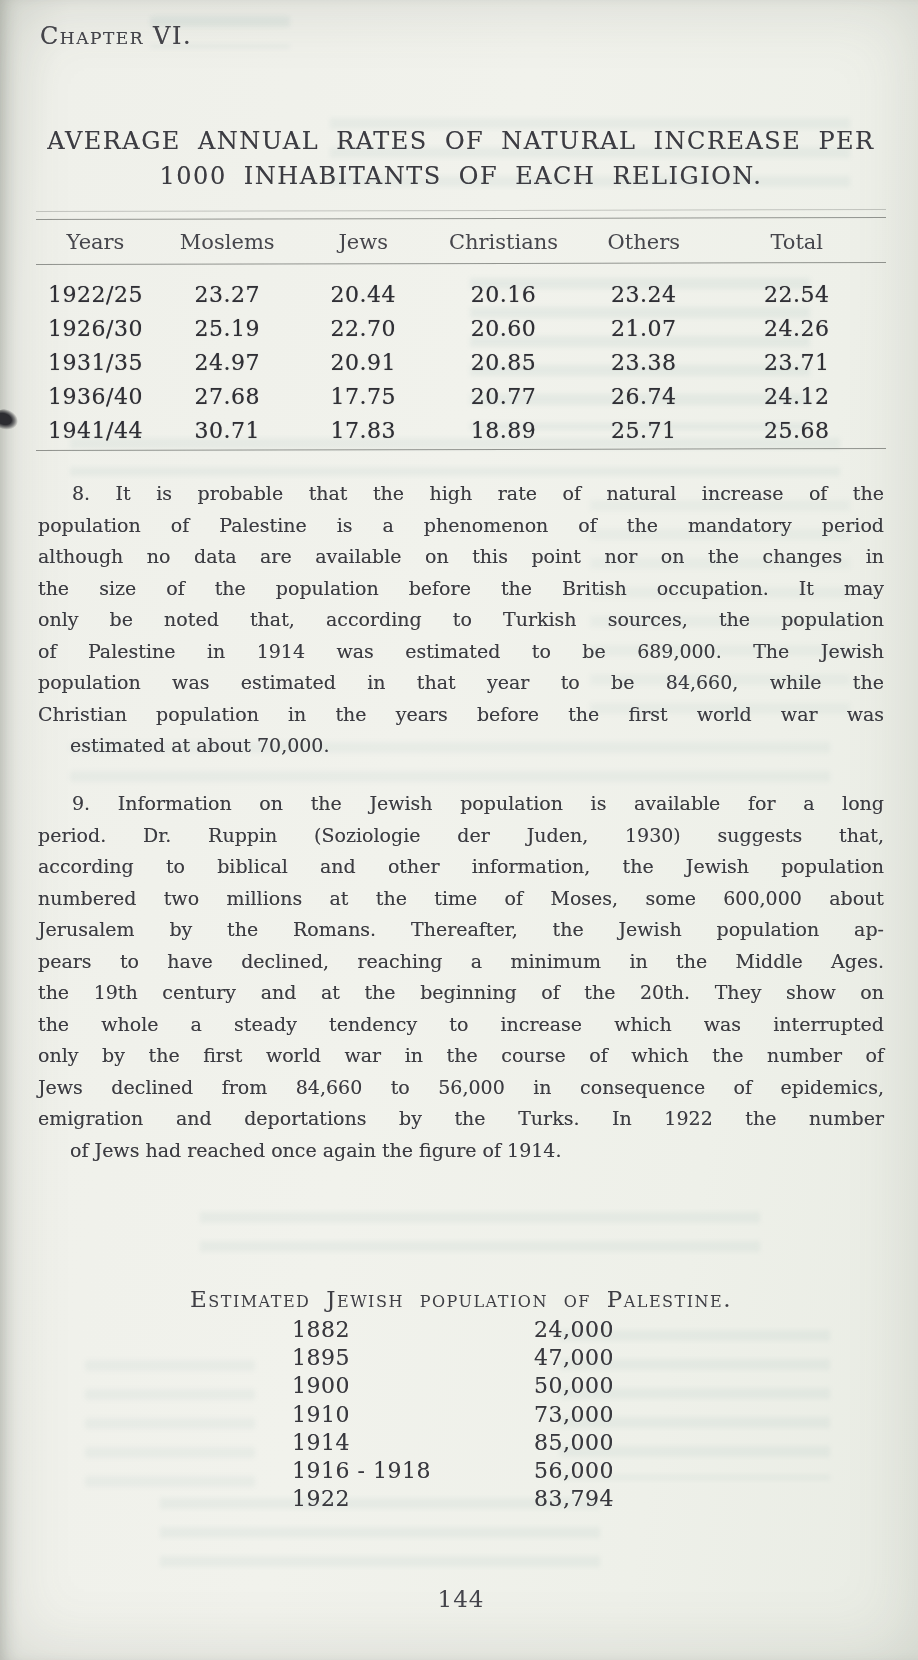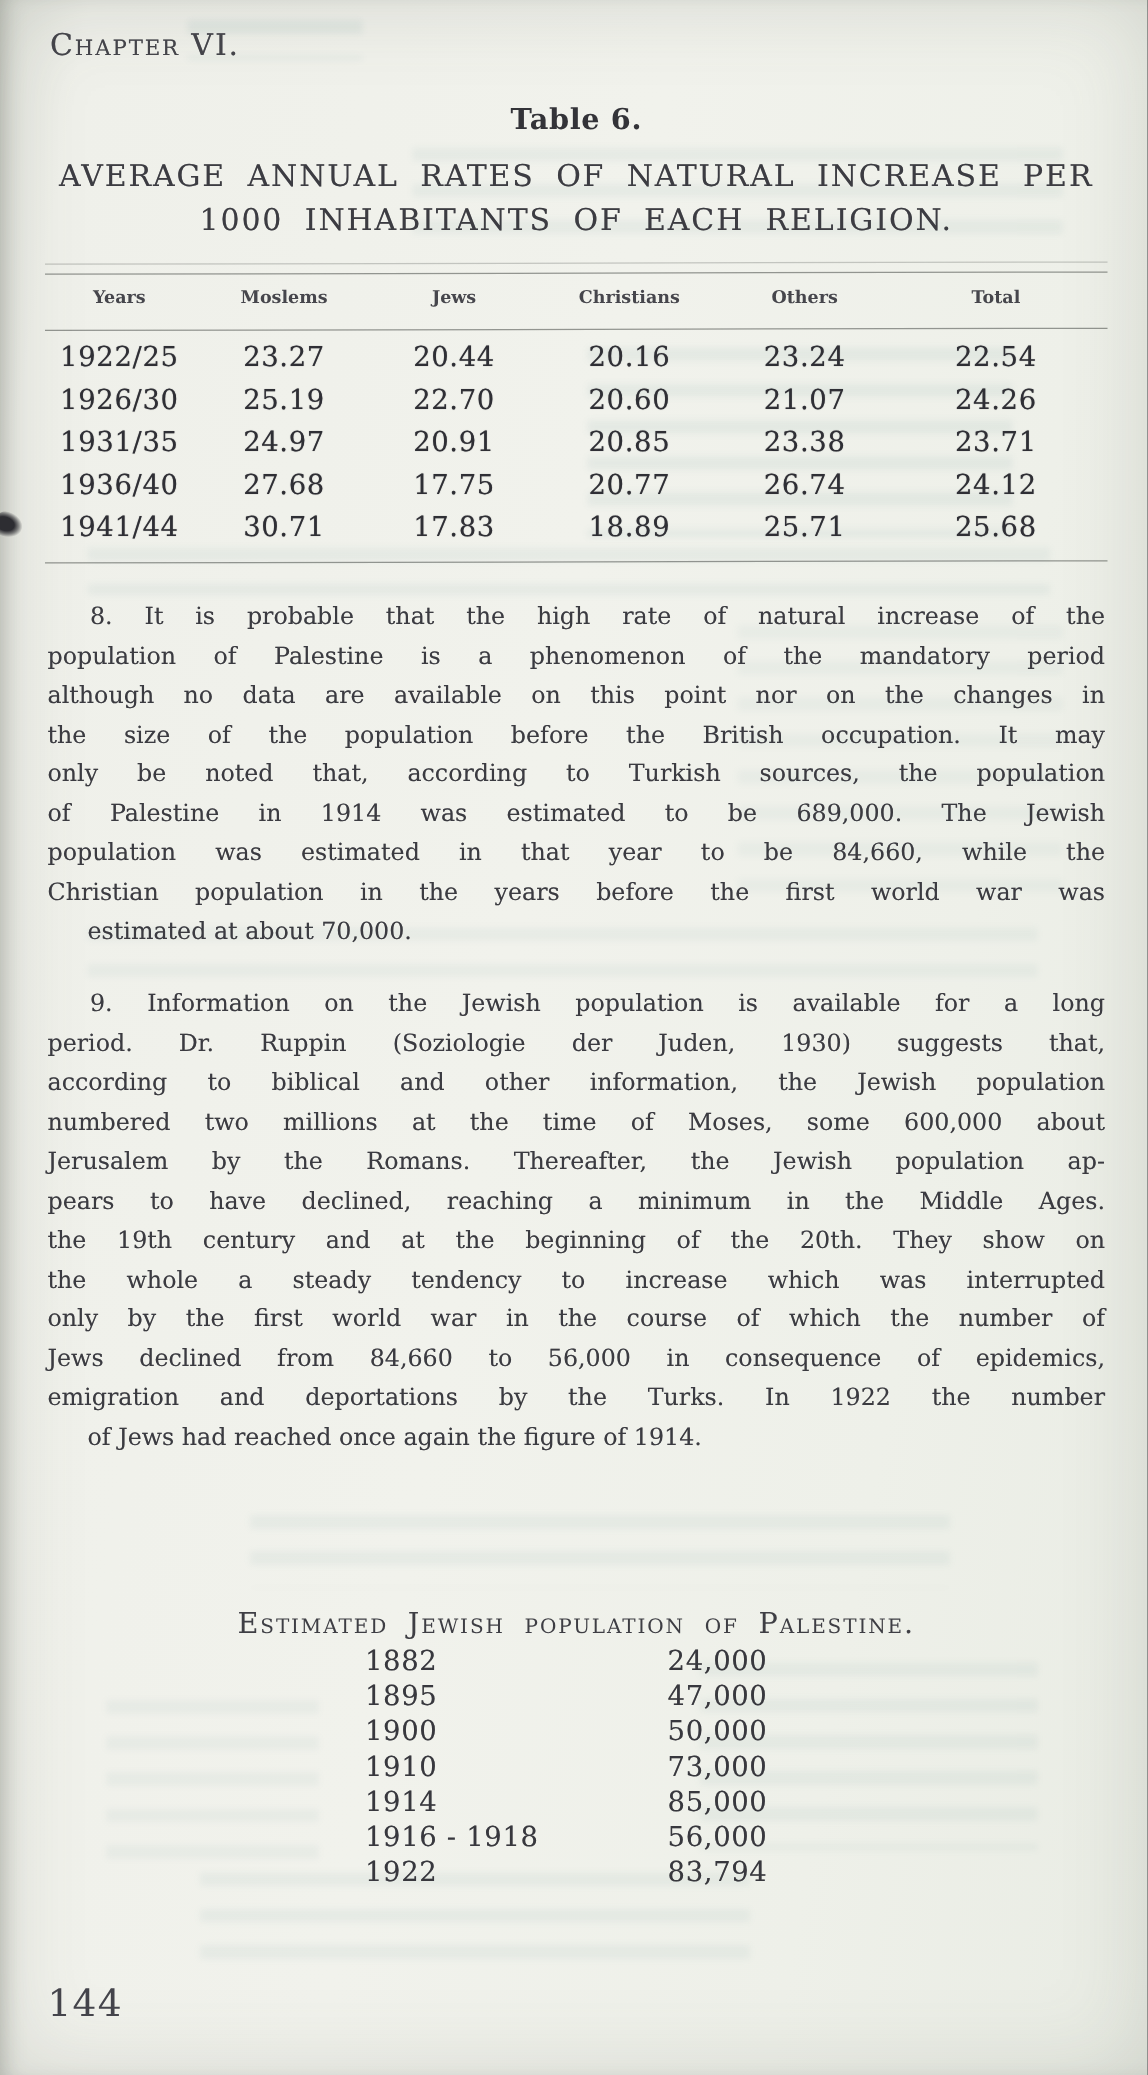--- a/index.html
+++ b/index.html
@@ -42,21 +42,21 @@
     text-shadow:0 0 .5px rgba(40,40,48,.4);
   }
   
   .rule{position:absolute;left:36px;width:850px;height:1px;background:rgba(70,72,70,.55);transform:rotate(-.12deg);}
   .rule.faint{background:rgba(90,92,90,.3);}
   table.rates{
     position:absolute;left:36px;top:222px;width:850px;
     border-collapse:collapse;table-layout:fixed;
   }
   table.rates th{
-    font-weight:bold;font-size:14px;color:#46464c;
+    font-weight:normal;font-size:21px;color:#46464c;
     padding:8px 0 12px 0;text-align:center;
   }
   table.rates td{
     font-size:22px;color:#2f2f35;text-align:center;
     padding:4px 0 5px 0;
     text-shadow:0 0 .7px rgba(35,35,42,.55);
     letter-spacing:.5px;
   }
   table.rates tbody tr:first-child td{padding-top:16px;}
   
@@ -78,21 +78,21 @@
   .pop-list{
     position:absolute;left:292px;top:1316px;width:322px;
     font-size:22px;line-height:28.2px;color:#38383e;
     text-shadow:0 0 .5px rgba(40,40,48,.4);
   }
   .pop-row{display:flex;justify-content:space-between;}
   .pop-year{letter-spacing:.5px;}
   .pop-value{letter-spacing:.5px;}
   .page-number{
     left:38px;top:1586px;width:846px;
-    font-size:30px;color:#44444b;
+    text-align:center;font-size:23px;color:#44444b;
     letter-spacing:1px;
   }
   .smudge{
     left:-4px;top:410px;width:22px;height:20px;
     background:radial-gradient(ellipse at 35% 50%, #2d2d32 0 38%, rgba(45,45,50,.55) 55%, transparent 72%);
     transform:rotate(18deg);
     border-radius:40% 60% 55% 45%;
   }
 </style>
 </head>
@@ -106,21 +106,20 @@
   <div class="ghost" style="left:70px;top:438px;width:770px;height:38px;opacity:.35"></div>
   <div class="ghost" style="left:590px;top:500px;width:260px;height:220px;opacity:.25"></div>
   <div class="ghost" style="left:70px;top:742px;width:760px;height:40px;opacity:.3"></div>
   <div class="ghost" style="left:200px;top:1212px;width:560px;height:58px;opacity:.35"></div>
   <div class="ghost" style="left:560px;top:1330px;width:270px;height:150px;opacity:.35"></div>
   <div class="ghost" style="left:85px;top:1360px;width:170px;height:130px;opacity:.3"></div>
   <div class="ghost" style="left:160px;top:1498px;width:440px;height:70px;opacity:.35"></div>
   <div class="abs smudge"></div>
 
   <div class="abs chapter">Chapter VI.</div>
-  <div class="abs caption">Table 6.</div>
   <div class="abs title">
     <div>AVERAGE ANNUAL RATES OF NATURAL INCREASE PER</div>
     <div>1000 INHABITANTS OF EACH RELIGION.</div>
   </div>
 
   <div class="rule faint" style="top:210px"></div>
   <div class="rule" style="top:218px"></div>
   <div class="rule" style="top:263px"></div>
   <div class="rule" style="top:449px"></div>
 

